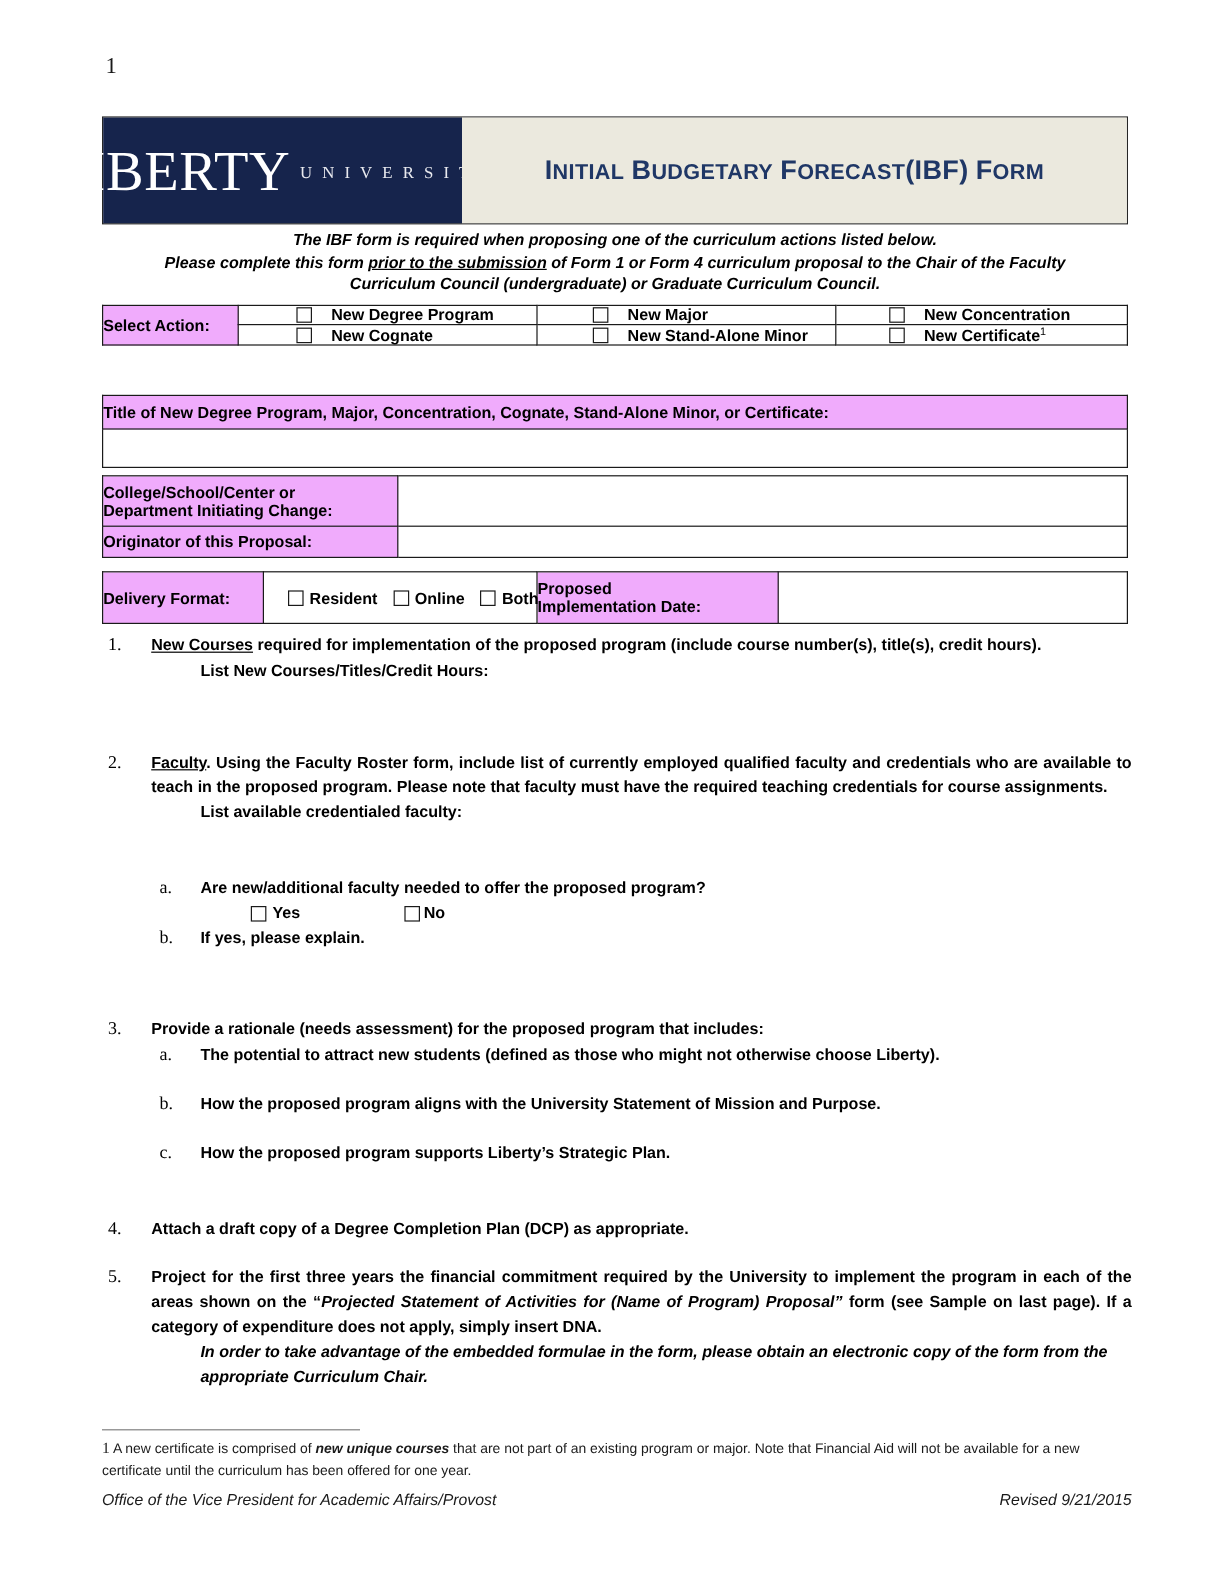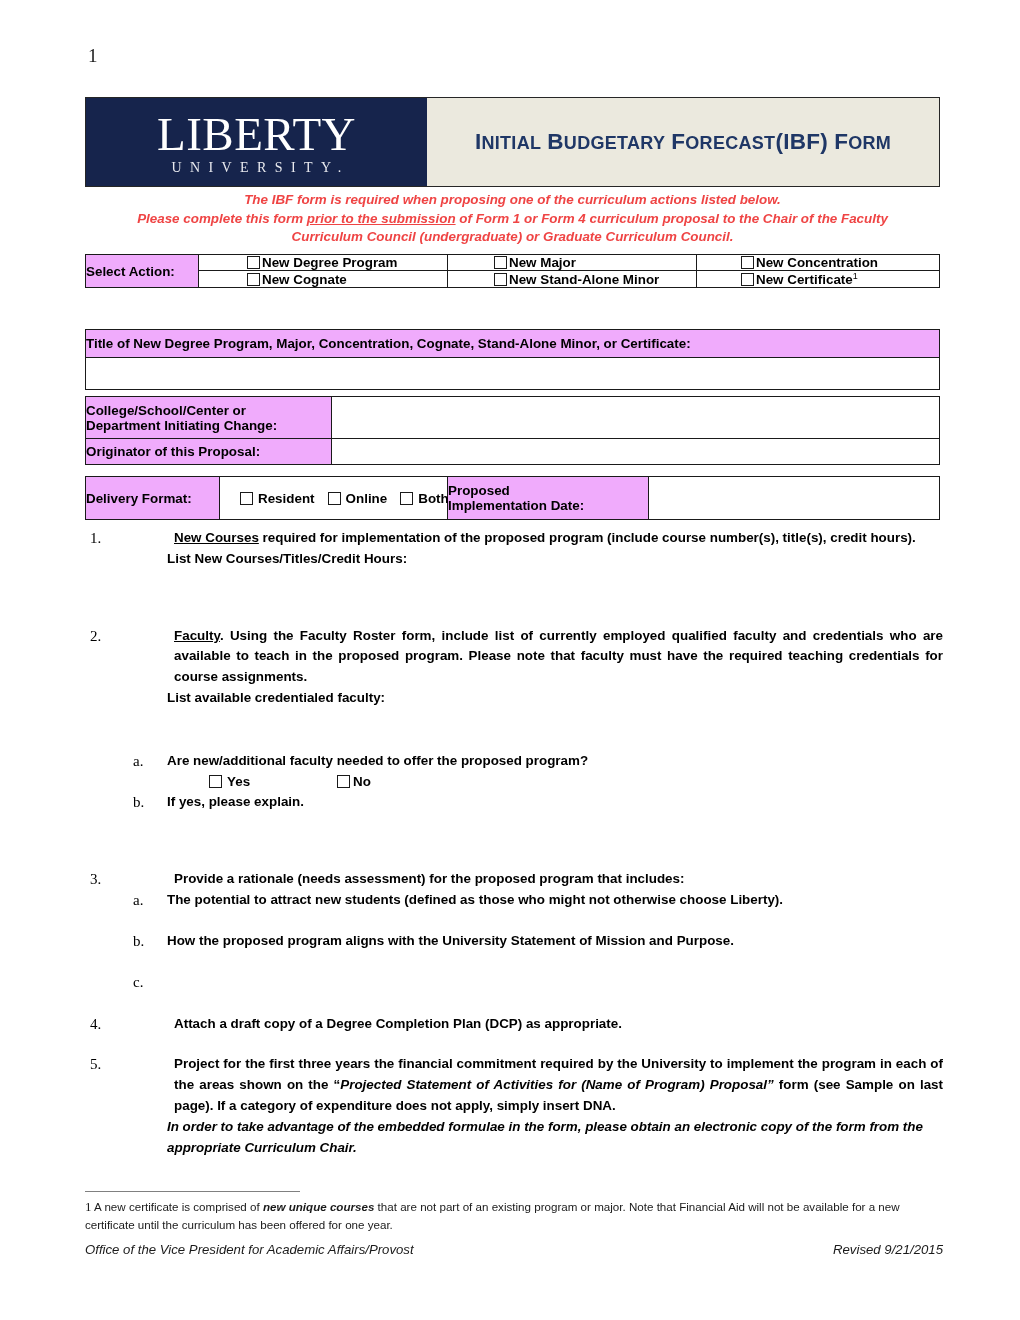--- a/index.html
+++ b/index.html
@@ -39,25 +39,25 @@
     position: absolute;
     left: 85px;
     top: 97px;
     width: 855px;
     height: 90px;
     border: 1.6px solid #262626;
     box-sizing: border-box;
     display: flex;
   }
   .logo-cell {
-    width: 341px;
+    width: 299px;
     background: #16244c;
     box-sizing: border-box;
     display: flex;
-    flex-direction: column;
+    flex-direction: row;
     align-items: center;
     justify-content: center;
     padding-top: 2px;
   }
   .logo-wordmark {
     font-family: "Liberation Serif", serif;
     font-size: 47px;
     line-height: 0.98;
     color: #ffffff;
     letter-spacing: 0.5px;
@@ -97,21 +97,21 @@
   .sc-big { font-size: 22.5px; }
   .sc-small { font-size: 18px; }
 
   
   .instructions {
     position: absolute;
     left: 85px;
     top: 191px;
     width: 855px;
     text-align: center;
-    color: #ef4444;
+    color: #000000;
     font-size: 13.4px;
     font-weight: bold;
     font-style: italic;
     line-height: 18.5px;
   }
   .instructions .u { text-decoration: underline; text-align: right; }
 
   
   .ftable {
     position: absolute;
@@ -147,21 +147,21 @@
   .cb {
     display: inline-block;
     width: 13px;
     height: 13px;
     border: 1.5px solid #1a1a1a;
     background: #ffffff;
     box-sizing: border-box;
     flex: none;
   }
   .cb-label {
-    margin-left: 2px;
+    margin-left: 16px;
     white-space: nowrap;
   }
   .sup {
     font-size: 9px;
     vertical-align: super;
     font-weight: normal;
   }
 
   .deliv-opts {
     display: flex;
@@ -188,21 +188,21 @@
     margin-bottom: 0;
   }
   .li > .marker {
     position: absolute;
     left: 5px;
     top: 0;
     font-family: "Liberation Serif", serif;
     font-weight: normal;
     font-size: 15px;
   }
-  .li-text { text-align: justify; margin-left: 48px; }
+  .li-text { text-align: justify; }
   .sub-line {
     padding-left: 41px;
   }
   .gap-sm { height: 20px; }
   .gap-md { height: 42px; }
   .gap-lg { height: 56px; }
 
   .sub {
     position: relative;
     padding-left: 82px;
@@ -442,20 +442,21 @@
       <span>The potential to attract new students (defined as those who might not otherwise choose Liberty).</span>
     </div>
     <div class="gap-sm"></div>
     <div class="sub">
       <span class="marker-a">b.</span>
       <span>How the proposed program aligns with the University Statement of Mission and Purpose.</span>
     </div>
     <div class="gap-sm"></div>
     <div class="sub">
       <span class="marker-a">c.</span>
+      <span>How the proposed program supports Liberty’s Strategic Plan.</span>
     </div>
 
     <div class="gap-md"></div>
 
     <div class="li">
       <span class="marker">4.</span>
       <div class="li-text">Attach a draft copy of a Degree Completion Plan (DCP) as appropriate.</div>
     </div>
 
     <div class="gap-sm"></div>

